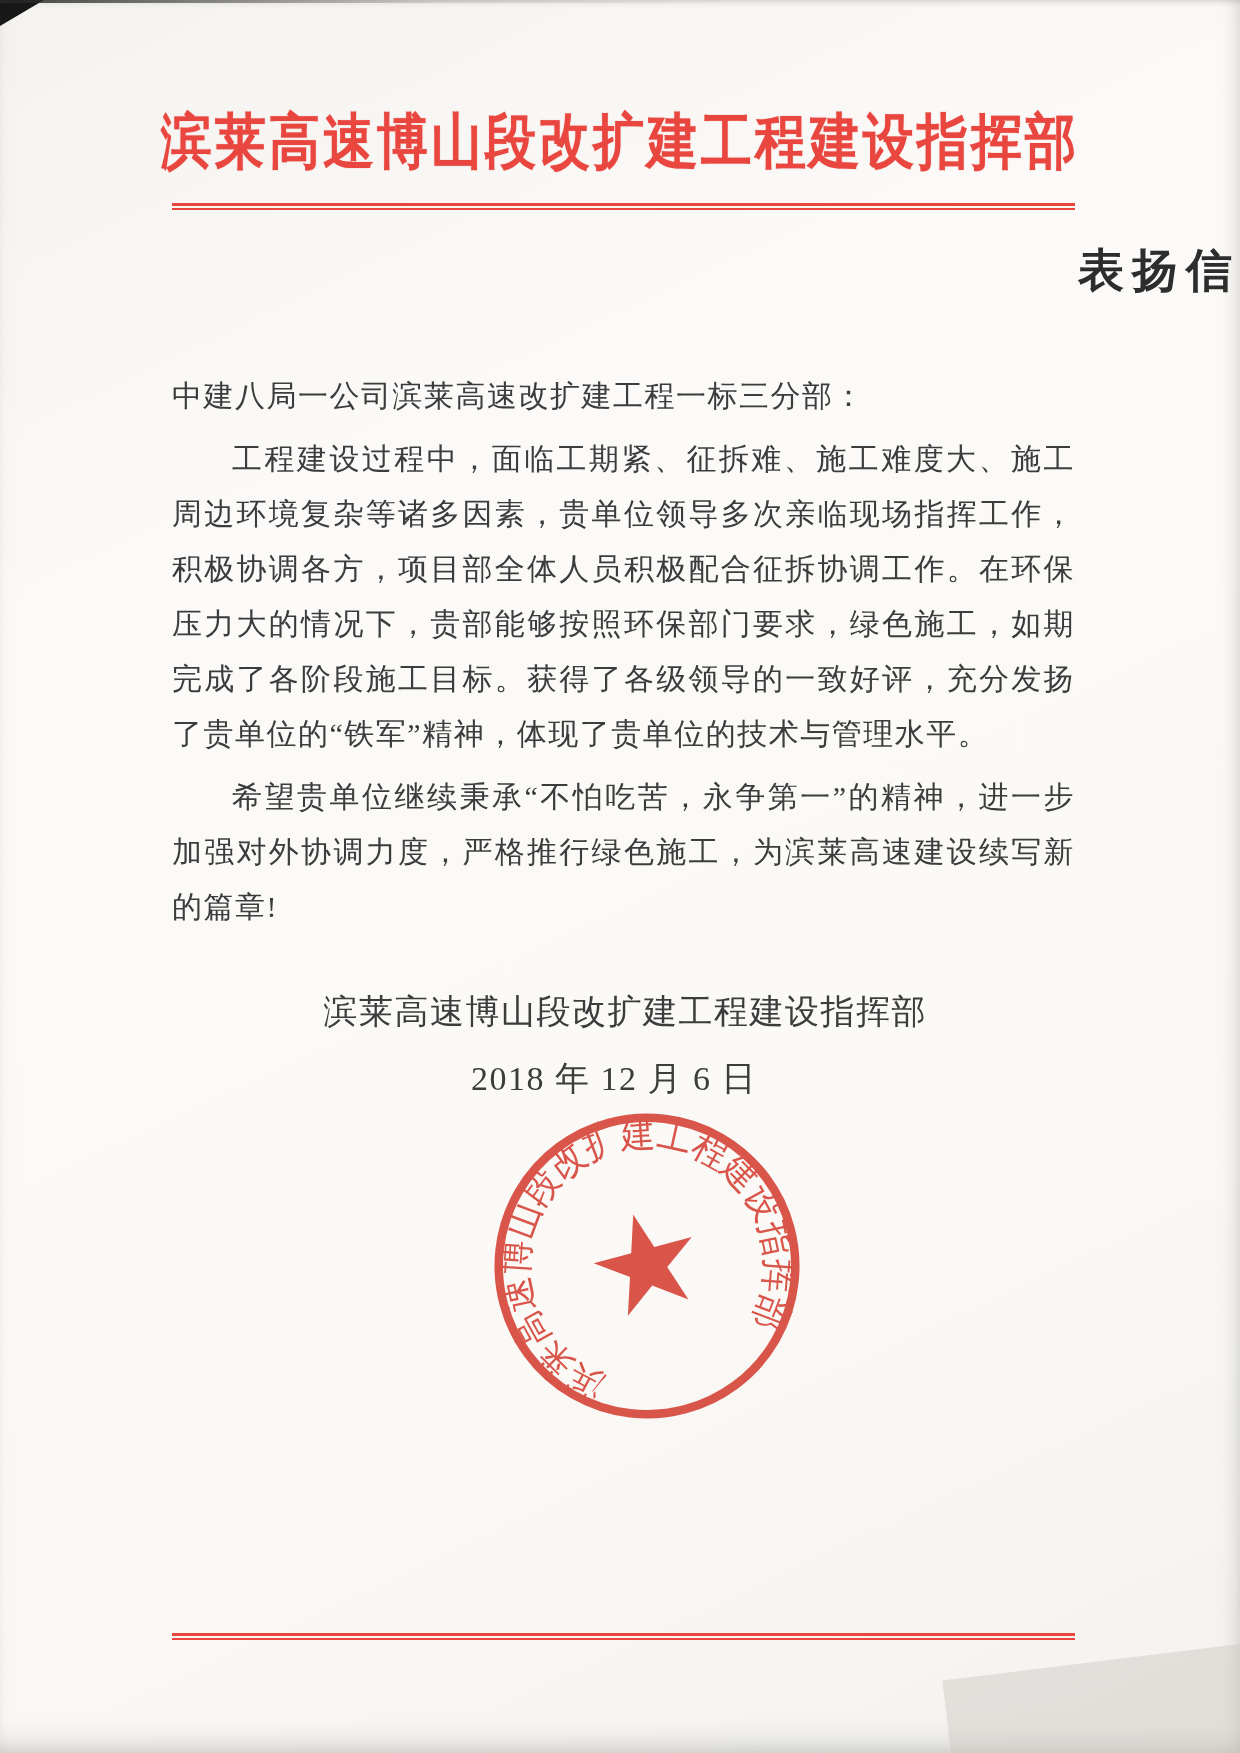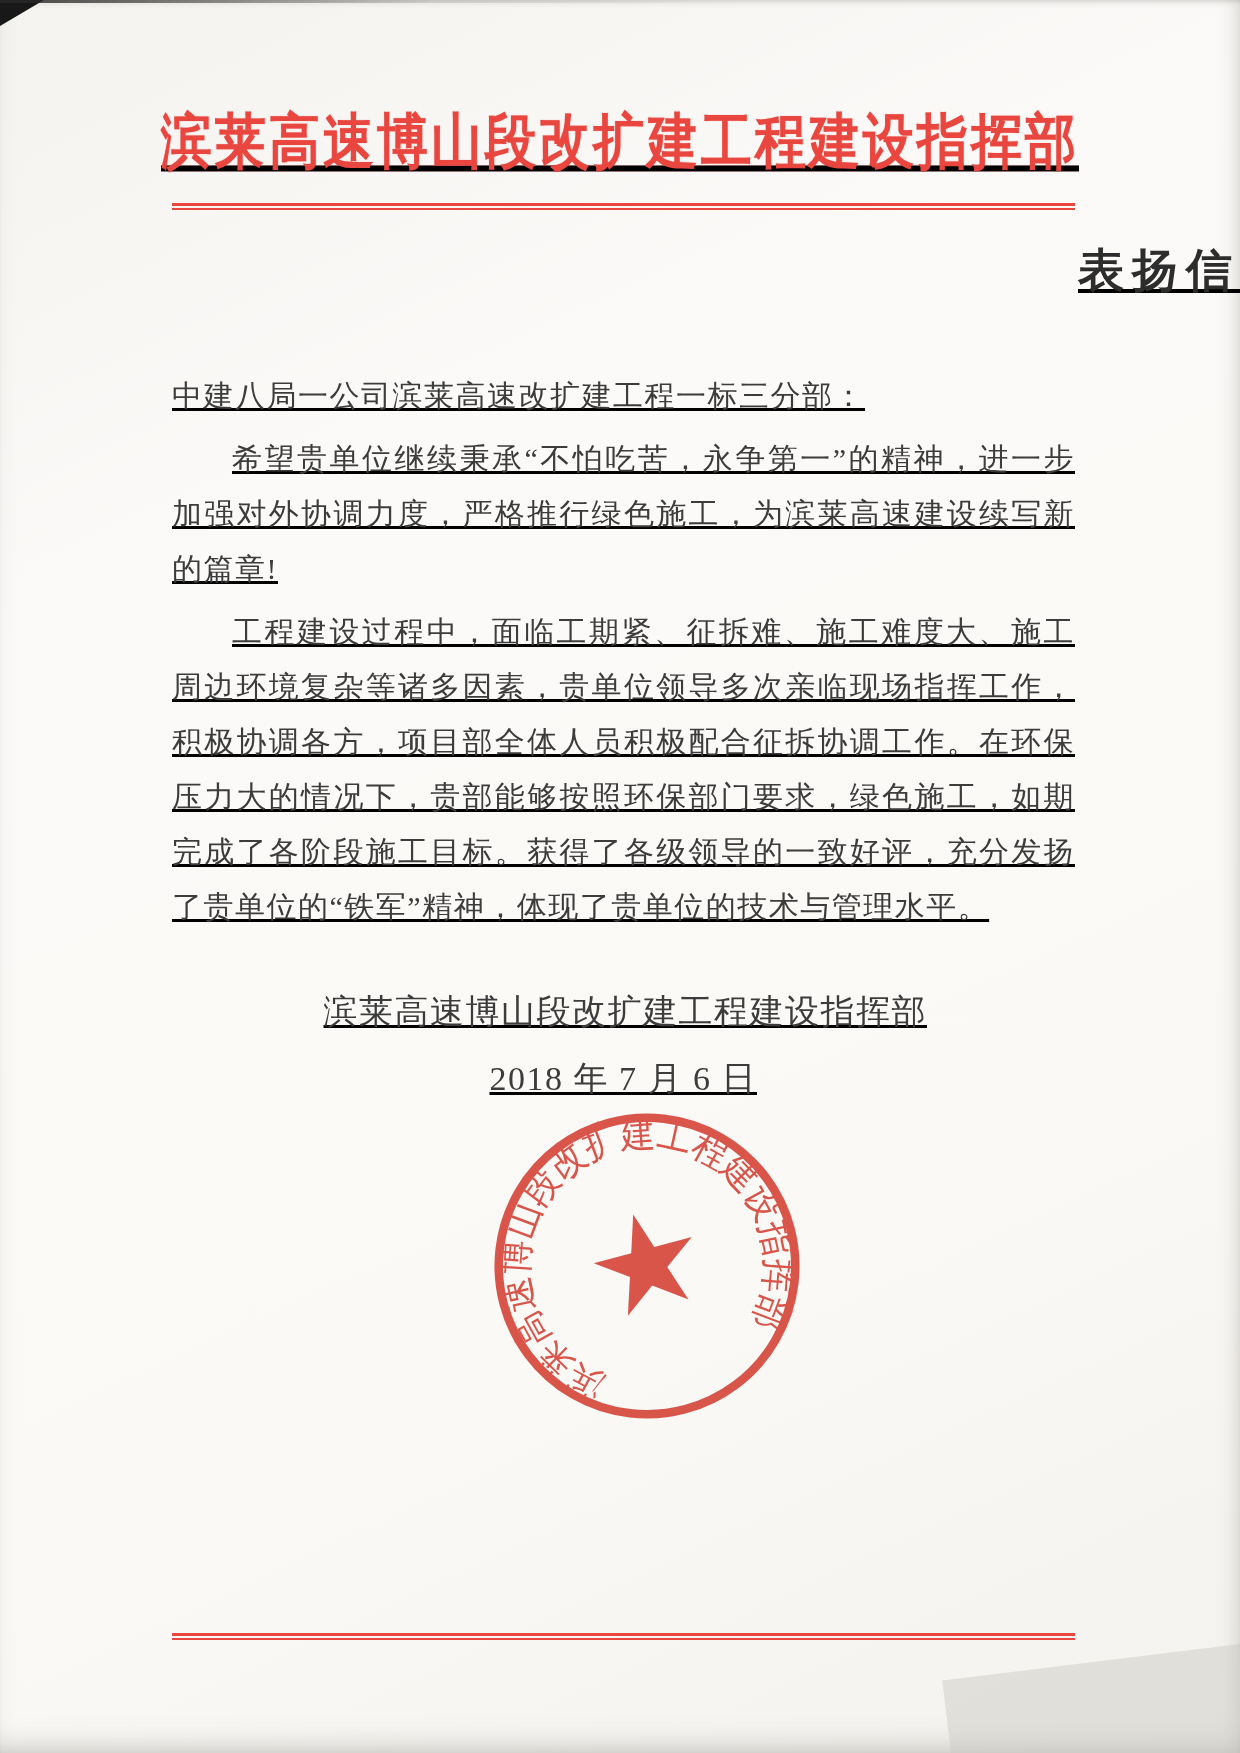--- a/index.html
+++ b/index.html
@@ -6,21 +6,20 @@
   .scan{
     position:relative;
     width:1240px;height:1753px;
     margin:0 auto;
     background:linear-gradient(155deg,#f4f3f0 0%,#fbfaf8 28%,#faf9f6 70%,#f3f2ee 100%);
     overflow:hidden;
     font-family:"Liberation Serif","DejaVu Serif",serif;
     box-shadow:inset 0 -20px 34px -24px rgba(95,92,86,.5),
                inset -16px 0 26px -20px rgba(120,117,110,.35),
                inset 0 6px 10px -8px rgba(60,58,55,.45);
-    text-decoration:underline;
   }
   
   .artifact-tl{position:absolute;top:0;left:0;width:0;height:0;
     border-top:26px solid #181818;border-right:44px solid transparent;}
   .artifact-top-line{position:absolute;top:0;left:0;width:100%;height:3px;
     background:linear-gradient(90deg,rgba(40,40,40,.85),rgba(40,40,40,.12) 35%,rgba(40,40,40,0) 60%);}
   .artifact-br{position:absolute;right:-70px;bottom:-55px;width:360px;height:150px;
     background:#c9c7c2;opacity:.45;transform:rotate(-7deg);}
 
   .letterhead{
@@ -102,26 +101,26 @@
   <div class="artifact-br"></div>
 
   <div class="letterhead">滨莱高速博山段改扩建工程建设指挥部</div>
 
   <div class="red-rule"></div>
 
   <h1 class="title">表扬信</h1>
 
   <div class="body">
     <p class="salutation">中建八局一公司滨莱高速改扩建工程一标三分部：</p>
+    <p class="para">工程建设过程中，面临工期紧、征拆难、施工难度大、施工周边环境复杂等诸多因素，贵单位领导多次亲临现场指挥工作，积极协调各方，项目部全体人员积极配合征拆协调工作。在环保压力大的情况下，贵部能够按照环保部门要求，绿色施工，如期完成了各阶段施工目标。获得了各级领导的一致好评，充分发扬了贵单位的“铁军”精神，体现了贵单位的技术与管理水平。</p>
     <p class="para">希望贵单位继续秉承“不怕吃苦，永争第一”的精神，进一步加强对外协调力度，严格推行绿色施工，为滨莱高速建设续写新的篇章!</p>
-    <p class="para">工程建设过程中，面临工期紧、征拆难、施工难度大、施工周边环境复杂等诸多因素，贵单位领导多次亲临现场指挥工作，积极协调各方，项目部全体人员积极配合征拆协调工作。在环保压力大的情况下，贵部能够按照环保部门要求，绿色施工，如期完成了各阶段施工目标。获得了各级领导的一致好评，充分发扬了贵单位的“铁军”精神，体现了贵单位的技术与管理水平。</p>
   </div>
 
   <div class="signature">滨莱高速博山段改扩建工程建设指挥部</div>
-  <div class="date">2018 年 7 月 6 日</div>
+  <div class="date">2018 年 12 月 6 日</div>
 
   <svg class="stamp" viewBox="0 0 300 300" xmlns="http://www.w3.org/2000/svg">
     <g transform="rotate(-15 150 150)" fill="#d8372b" stroke="none">
       <circle cx="150" cy="150" r="139" fill="none" stroke="#d8372b" stroke-width="8"></circle>
       <path d="M150,100 L138.8,134.6 L102.4,134.5 L131.9,155.9 L120.6,190.5 L150,169 L179.4,190.5 L168.1,155.9 L197.6,134.5 L161.2,134.6 Z"></path>
       <path id="stampArc" d="M 85.8,241.7 A 112,112 0 1 1 214.2,241.7" fill="none"></path>
       <text font-size="37" font-family="Liberation Serif, serif" fill="#d8372b">
         <textPath href="#stampArc" startOffset="0" textLength="545" lengthAdjust="spacingAndGlyphs">滨莱高速博山段改扩建工程建设指挥部</textPath>
       </text>
     </g>

